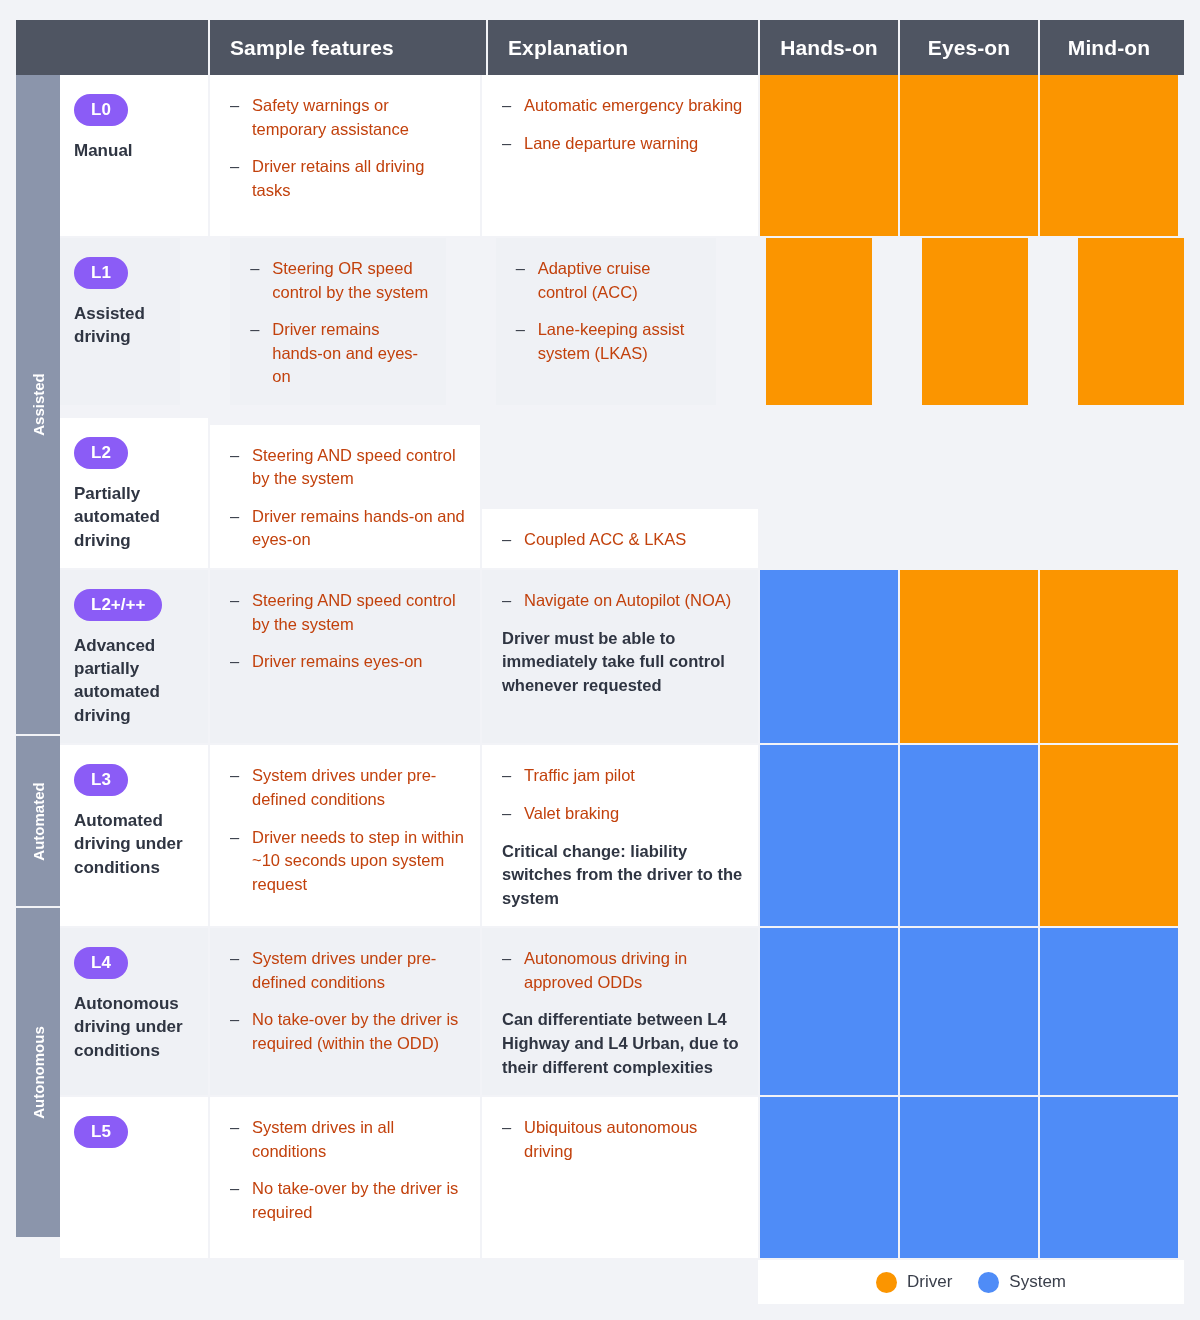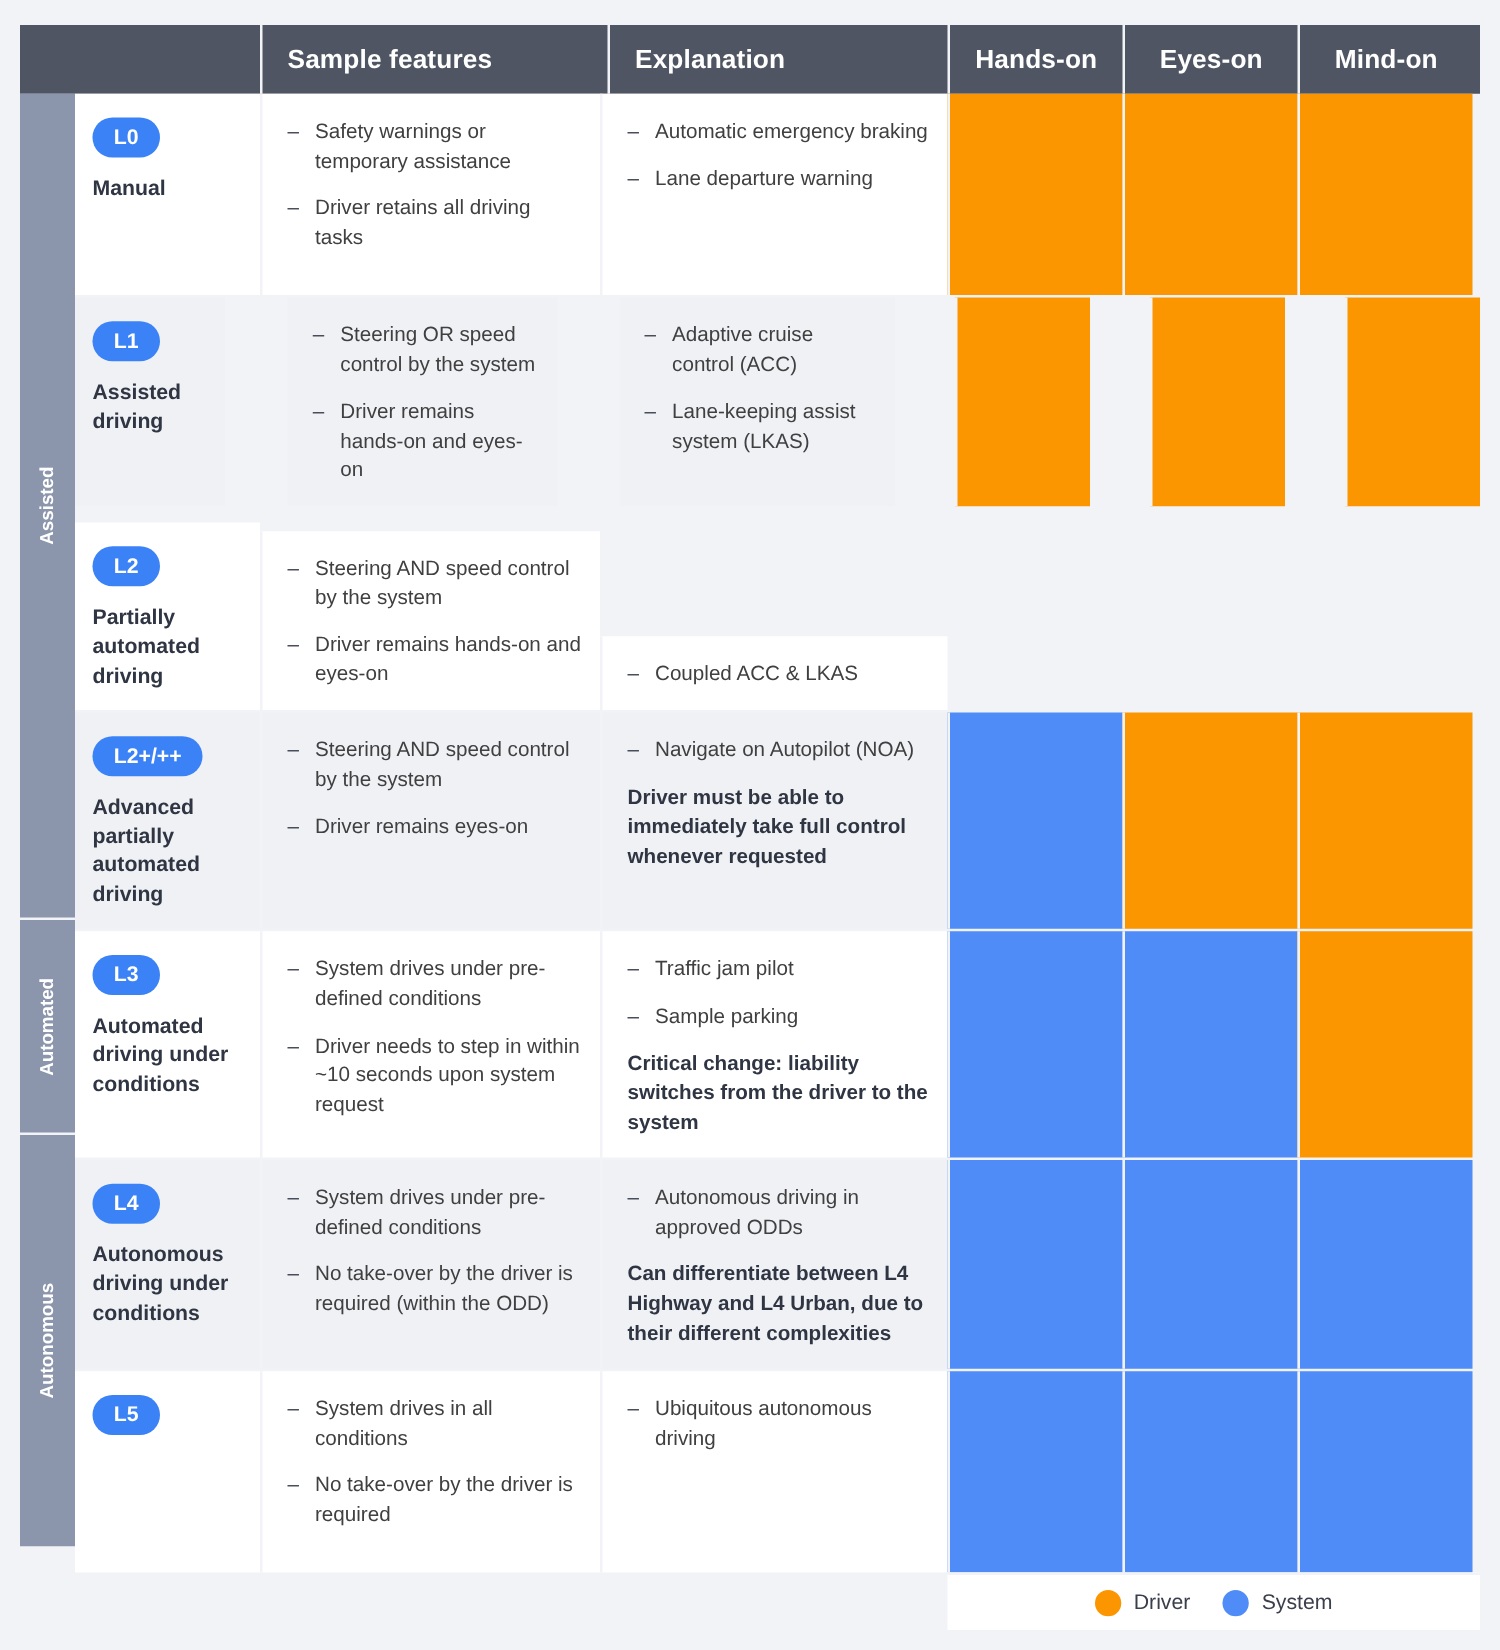--- a/index.html
+++ b/index.html
@@ -109,40 +109,40 @@
   .cell-state {
     width: 140px;
     border-left: 2px solid #F2F3F7;
   }
   .cell-state.driver { background: #FB9500; }
   .cell-state.system { background: #4F8CF7; }
 
   
   .pill {
     display: inline-block;
-    background: #3b82f6;
+    background: #8b5cf6;
     color: #FFFFFF;
     font-size: 17px;
     font-weight: bold;
     border-radius: 999px;
     padding: 6px 17px;
     line-height: 1.15;
     margin-bottom: 13px;
   }
   .level-name {
     color: #2F3542;
     font-size: 17px;
     font-weight: bold;
     line-height: 1.38;
   }
 
   
   ul.bullets { list-style: none; }
   ul.bullets li {
-    color: #404040;
+    color: #c2410c;
     font-size: 16.5px;
     line-height: 1.43;
     position: relative;
     padding-left: 22px;
     margin-bottom: 14px;
   }
   ul.bullets li:last-child { margin-bottom: 0; }
   ul.bullets li::before {
     content: "–";
     position: absolute;
@@ -296,21 +296,21 @@
             <div class="cell-level"><div class="pill">L3</div><div class="level-name">Automated driving under conditions</div></div>
             <div class="cell-expl">
               <ul class="bullets">
                 <li>System drives under pre-defined conditions</li>
                 <li>Driver needs to step in within ~10 seconds upon system request</li>
               </ul>
             </div>
             <div class="cell-feat">
               <ul class="bullets">
                 <li>Traffic jam pilot</li>
-                <li>Sample parking</li>
+                <li>Valet braking</li>
               </ul>
               <div class="note">Critical change: liability switches from the driver to the system</div>
             </div>
             <div class="cell-state system"></div>
             <div class="cell-state system"></div>
             <div class="cell-state driver"></div>
           </div>
           <div class="row alt" style="min-height: 166px;">
             <div class="cell-level"><div class="pill">L4</div><div class="level-name">Autonomous driving under conditions</div></div>
             <div class="cell-expl">

